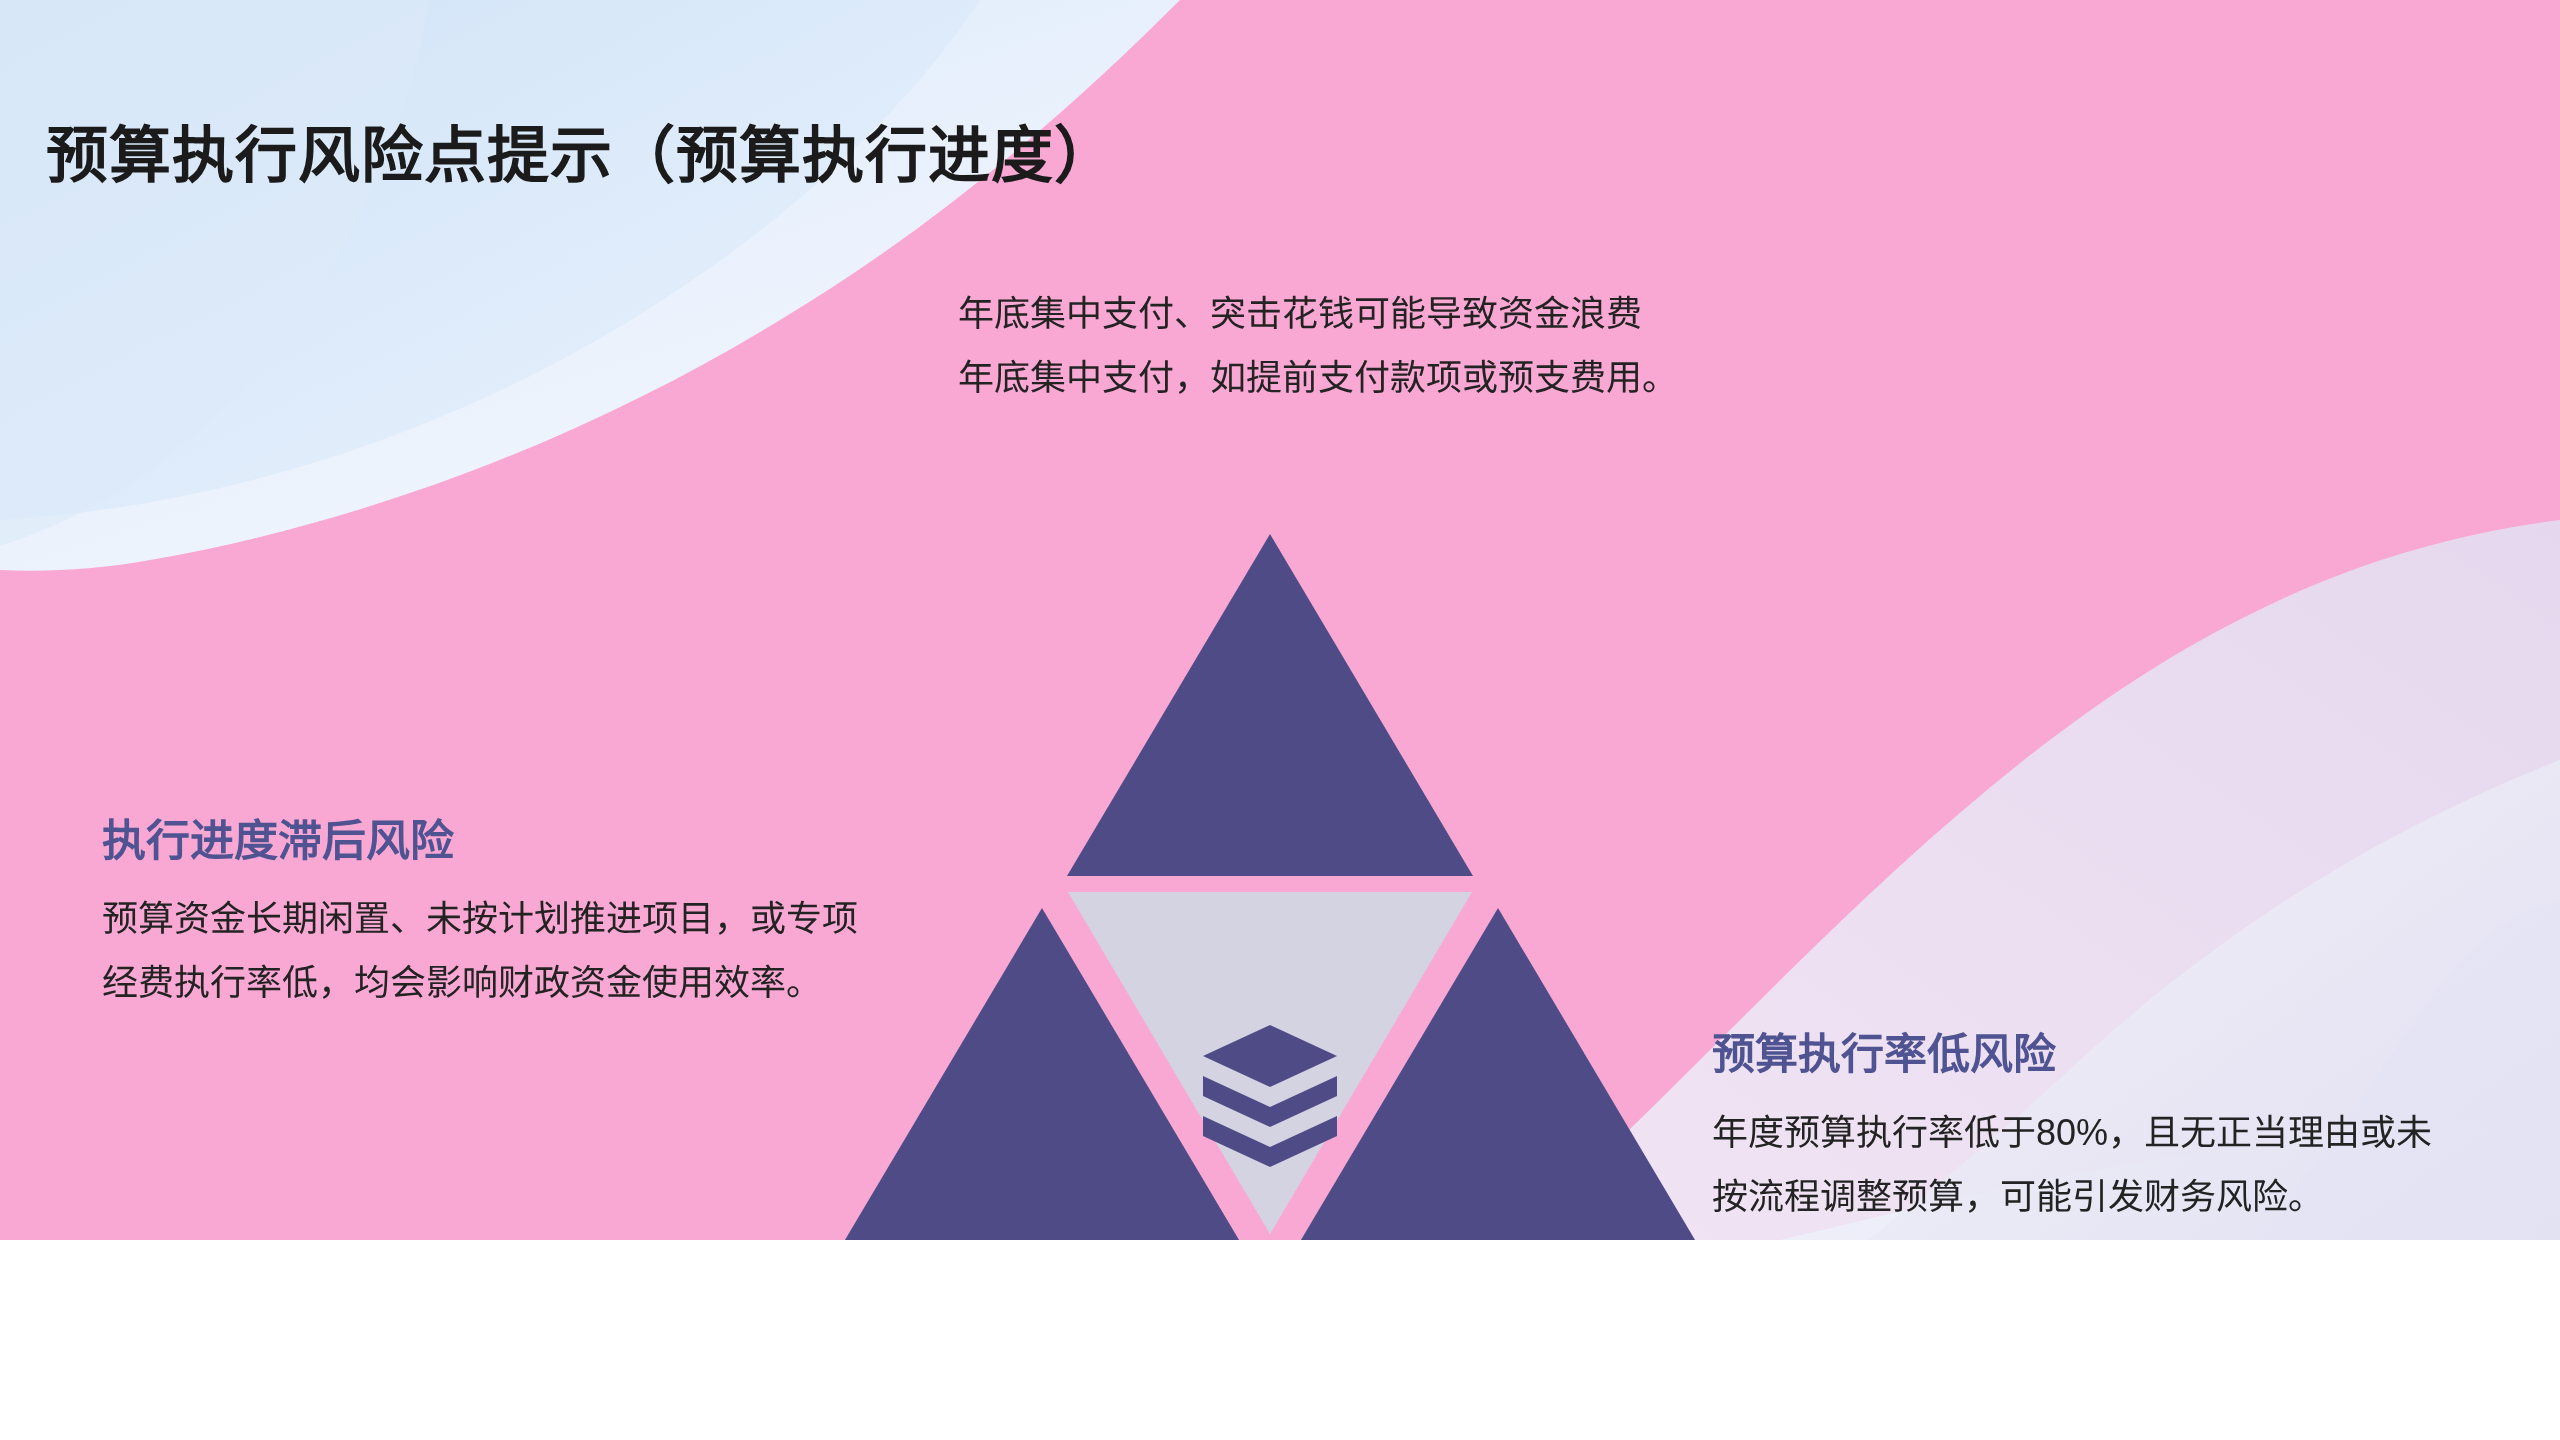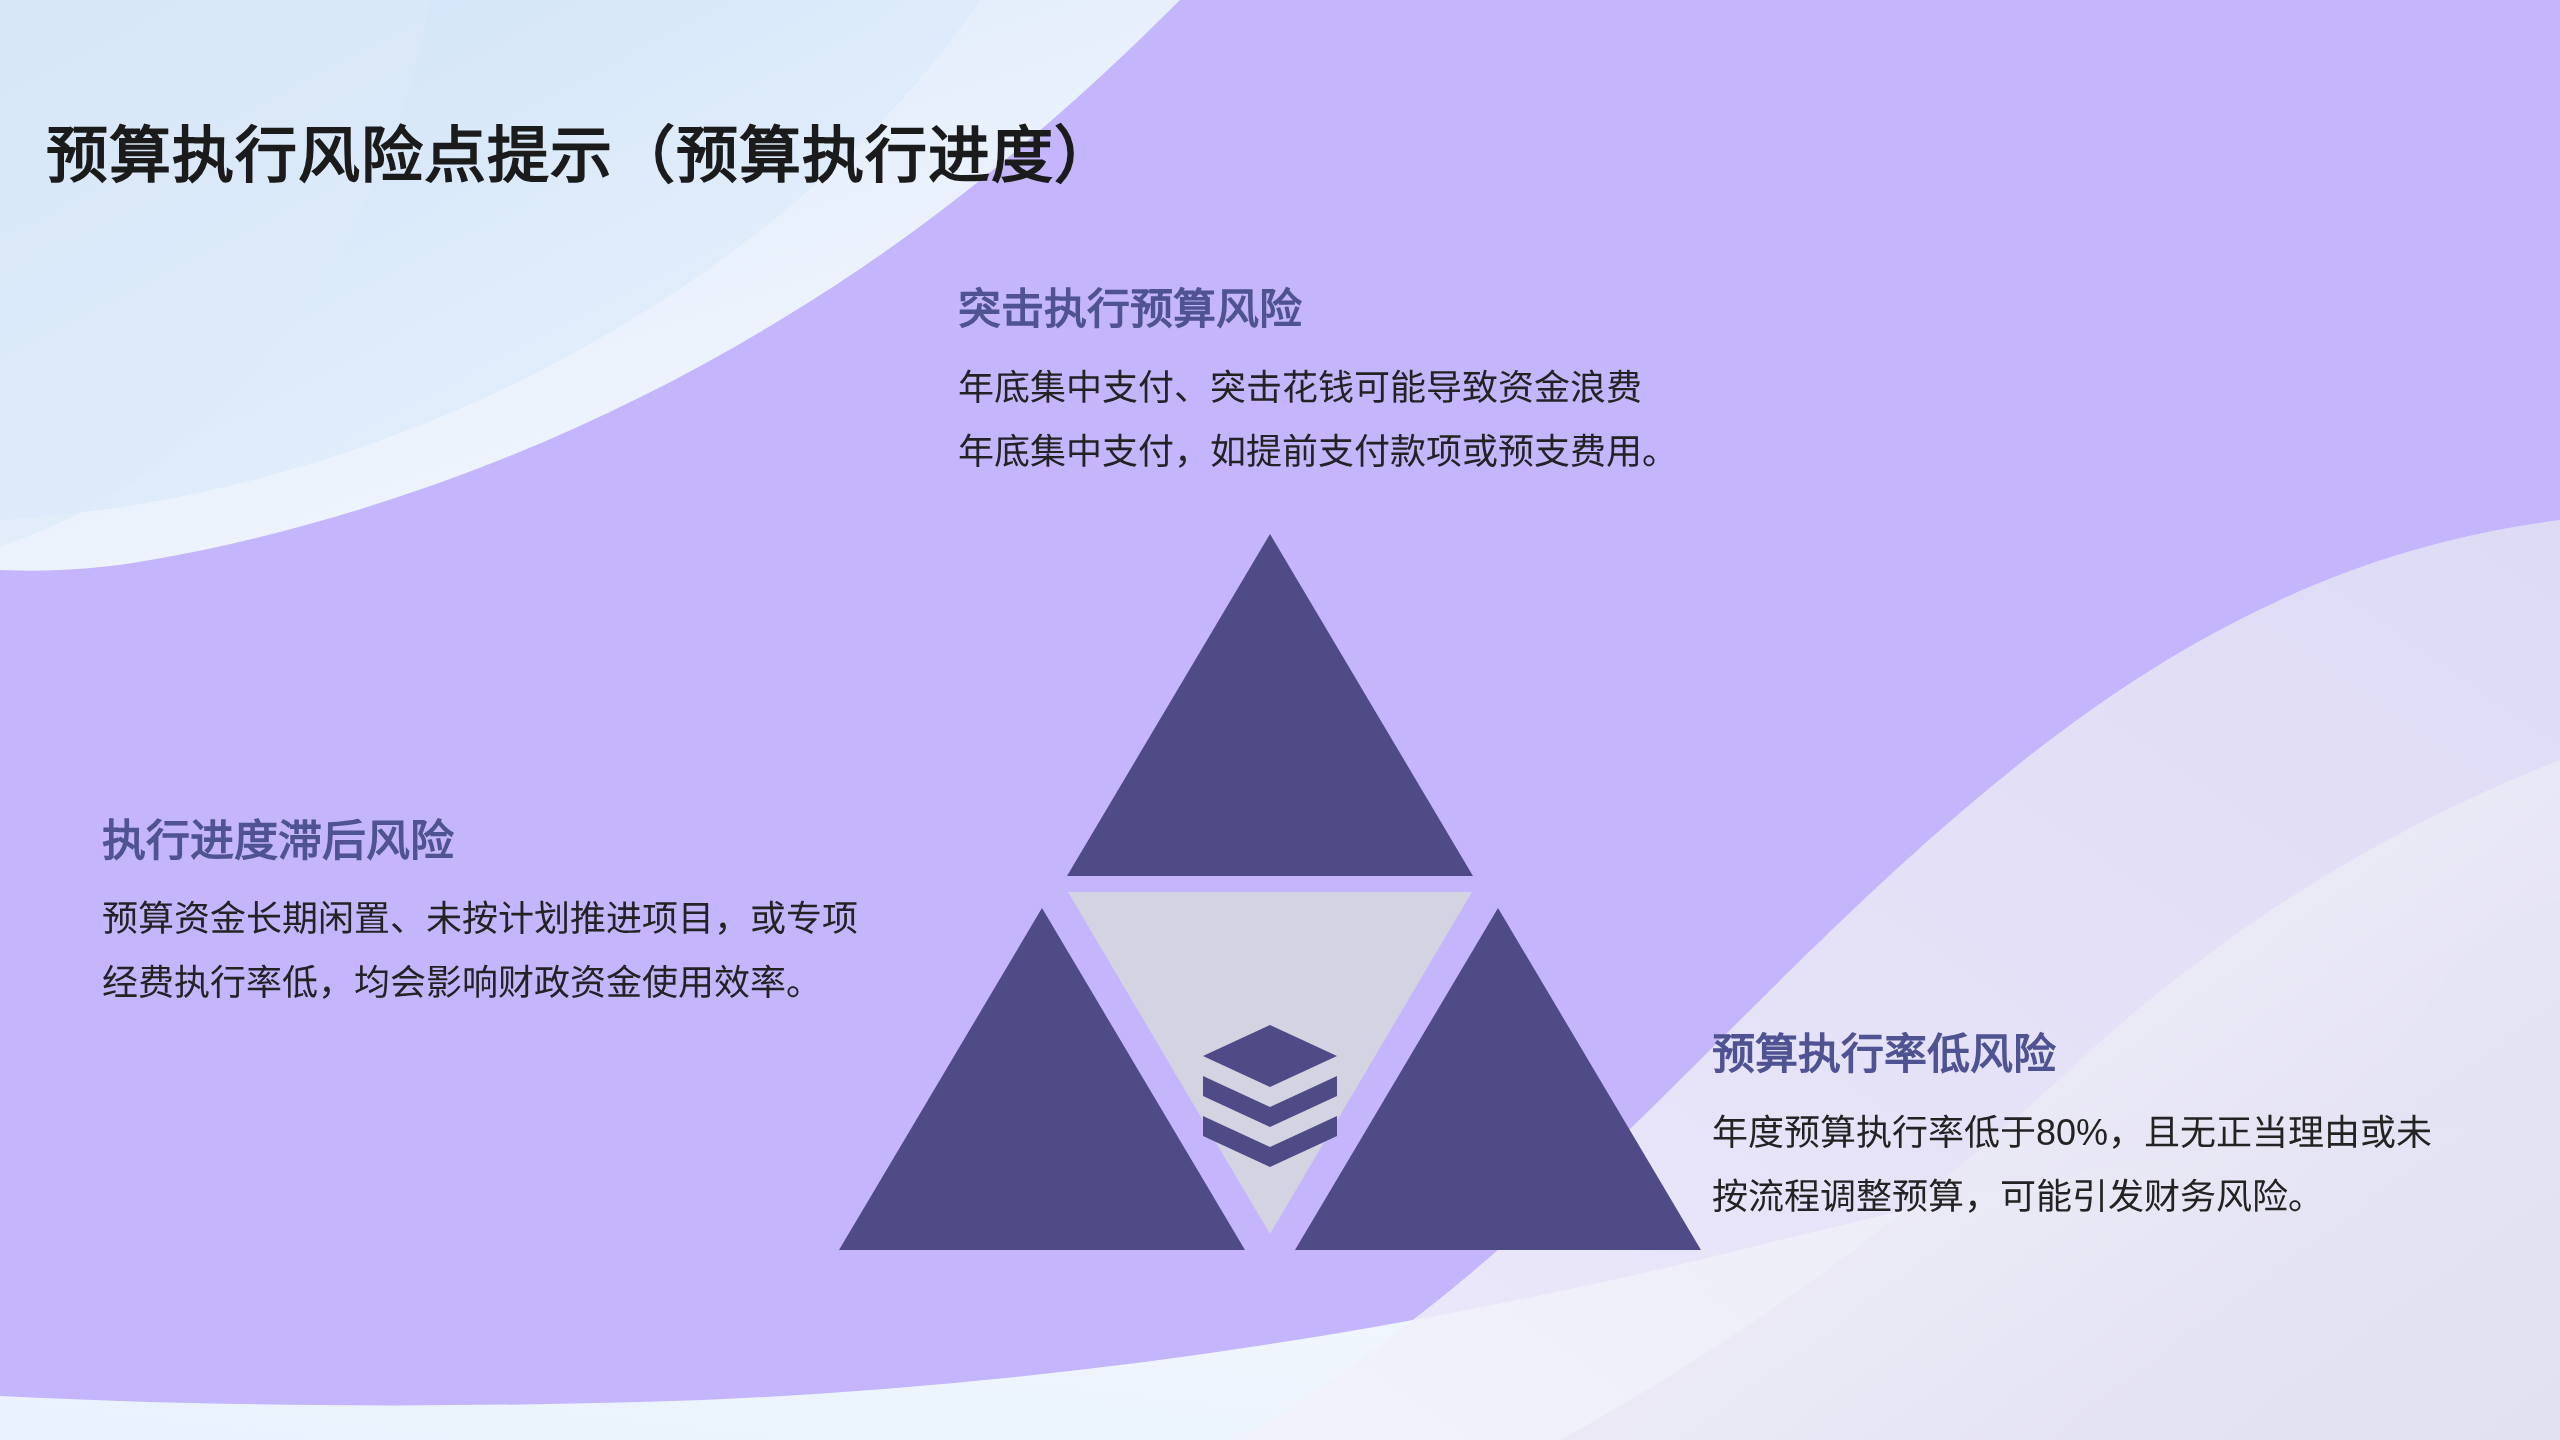--- a/index.html
+++ b/index.html
@@ -8,23 +8,23 @@
     padding: 0;
     background: #ffffff;
   }
   body {
     font-family: "Liberation Sans", "DejaVu Sans", sans-serif;
   }
 
   #slide {
     position: relative;
     width: 2560px;
-    height: 1440px;
+    height: 1240px;
     overflow: hidden;
-    background: #c4b5fd;
+    background: #f9a8d4;
   }
 
   
   .bg-layer {
     position: absolute;
     inset: 0;
     pointer-events: none;
   }
   .bg-layer svg {
     display: block;
@@ -154,21 +154,20 @@
 
       <g fill="#4f4b86">
         <polygon points="450,505 517,536 450,567 383,536"></polygon>
         <polygon points="383,556 450,587 517,556 517,576 450,607 383,576"></polygon>
         <polygon points="383,596 450,627 517,596 517,616 450,647 383,616"></polygon>
       </g>
     </svg>
   </div>
 
   <div class="block block-top">
-    <div class="block-heading">突击执行预算风险</div>
     <div class="block-body">
       <div>年底集中支付、突击花钱可能导致资金浪费</div>
       <div>年底集中支付，如提前支付款项或预支费用。</div>
     </div>
   </div>
 
   <div class="block block-left">
     <div class="block-heading">执行进度滞后风险</div>
     <div class="block-body">
       <div>预算资金长期闲置、未按计划推进项目，或专项</div>

